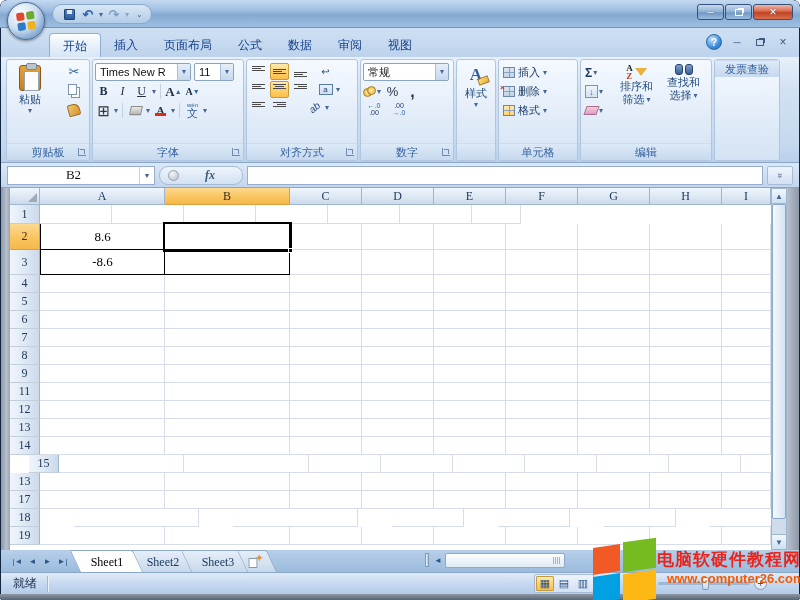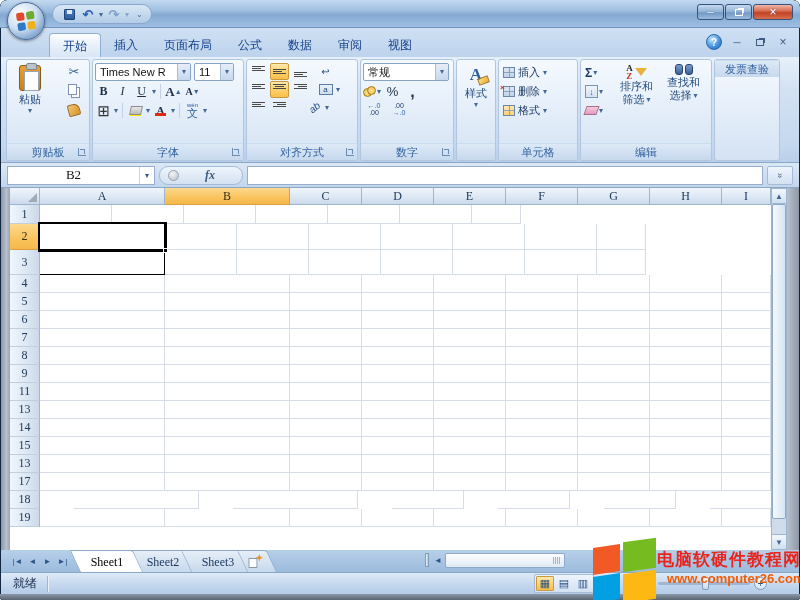--- a/index.html
+++ b/index.html
@@ -625,33 +625,35 @@
           <div class="cell" style="width: 72px;"></div>
           <div class="cell" style="width: 72px;"></div>
           <div class="cell" style="width: 72px;"></div>
           <div class="cell" style="width: 72px;"></div>
           <div class="cell" style="width: 72px;"></div>
           <div class="cell" style="width: 72px;"></div>
           <div class="cell" style="width: 49px;"></div>
         </div>
         <div class="grow" style="height: 26px;">
           <div class="rh orange">2</div>
+          <div class="cell br bb bl" style="width: 125px;">8.6</div>
           <div class="cell br bb sel" style="width: 125px;">
             <span id="fillhandle" style="right: -4px; bottom: -4px;"></span>
           </div>
           <div class="cell" style="width: 72px;"></div>
           <div class="cell" style="width: 72px;"></div>
           <div class="cell" style="width: 72px;"></div>
           <div class="cell" style="width: 72px;"></div>
           <div class="cell" style="width: 72px;"></div>
           <div class="cell" style="width: 72px;"></div>
           <div class="cell" style="width: 49px;"></div>
         </div>
         <div class="grow" style="height: 25px;">
           <div class="rh">3</div>
+          <div class="cell br bb bl" style="width: 125px;">-8.6</div>
           <div class="cell br bb" style="width: 125px;"></div>
           <div class="cell" style="width: 72px;"></div>
           <div class="cell" style="width: 72px;"></div>
           <div class="cell" style="width: 72px;"></div>
           <div class="cell" style="width: 72px;"></div>
           <div class="cell" style="width: 72px;"></div>
           <div class="cell" style="width: 72px;"></div>
           <div class="cell" style="width: 49px;"></div>
         </div>
         <div class="grow" style="height: 18px;">
@@ -732,20 +734,32 @@
           <div class="cell" style="width: 125px;"></div>
           <div class="cell" style="width: 72px;"></div>
           <div class="cell" style="width: 72px;"></div>
           <div class="cell" style="width: 72px;"></div>
           <div class="cell" style="width: 72px;"></div>
           <div class="cell" style="width: 72px;"></div>
           <div class="cell" style="width: 72px;"></div>
           <div class="cell" style="width: 49px;"></div>
         </div>
         <div class="grow" style="height: 18px;">
+          <div class="rh">12</div>
+          <div class="cell" style="width: 125px;"></div>
+          <div class="cell" style="width: 125px;"></div>
+          <div class="cell" style="width: 72px;"></div>
+          <div class="cell" style="width: 72px;"></div>
+          <div class="cell" style="width: 72px;"></div>
+          <div class="cell" style="width: 72px;"></div>
+          <div class="cell" style="width: 72px;"></div>
+          <div class="cell" style="width: 72px;"></div>
+          <div class="cell" style="width: 49px;"></div>
+        </div>
+        <div class="grow" style="height: 18px;">
           <div class="rh">13</div>
           <div class="cell" style="width: 125px;"></div>
           <div class="cell" style="width: 125px;"></div>
           <div class="cell" style="width: 72px;"></div>
           <div class="cell" style="width: 72px;"></div>
           <div class="cell" style="width: 72px;"></div>
           <div class="cell" style="width: 72px;"></div>
           <div class="cell" style="width: 72px;"></div>
           <div class="cell" style="width: 72px;"></div>
           <div class="cell" style="width: 49px;"></div>
@@ -755,21 +769,21 @@
           <div class="cell" style="width: 125px;"></div>
           <div class="cell" style="width: 125px;"></div>
           <div class="cell" style="width: 72px;"></div>
           <div class="cell" style="width: 72px;"></div>
           <div class="cell" style="width: 72px;"></div>
           <div class="cell" style="width: 72px;"></div>
           <div class="cell" style="width: 72px;"></div>
           <div class="cell" style="width: 72px;"></div>
           <div class="cell" style="width: 49px;"></div>
         </div>
-        <div class="grow" style="height: 18px;">
+        <div class="grow" style="height: 18px; padding-left: 19px;">
           <div class="rh">15</div>
           <div class="cell" style="width: 125px;"></div>
           <div class="cell" style="width: 125px;"></div>
           <div class="cell" style="width: 72px;"></div>
           <div class="cell" style="width: 72px;"></div>
           <div class="cell" style="width: 72px;"></div>
           <div class="cell" style="width: 72px;"></div>
           <div class="cell" style="width: 72px;"></div>
           <div class="cell" style="width: 72px;"></div>
           <div class="cell" style="width: 49px;"></div>

